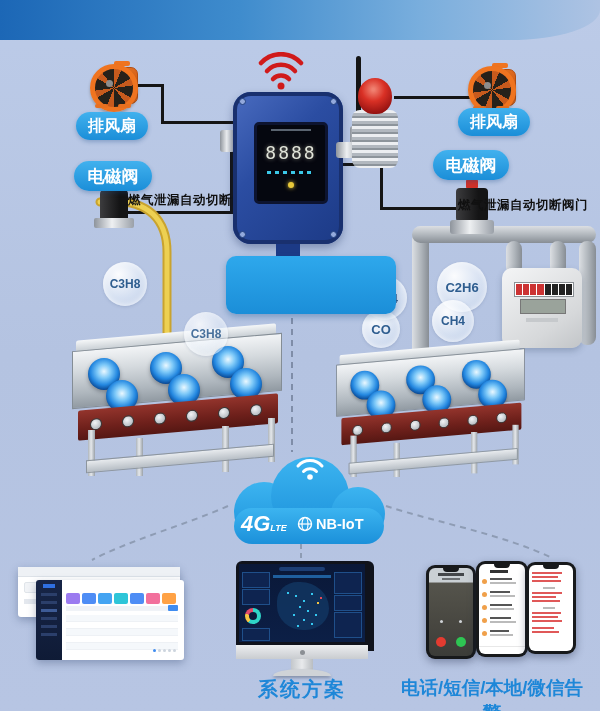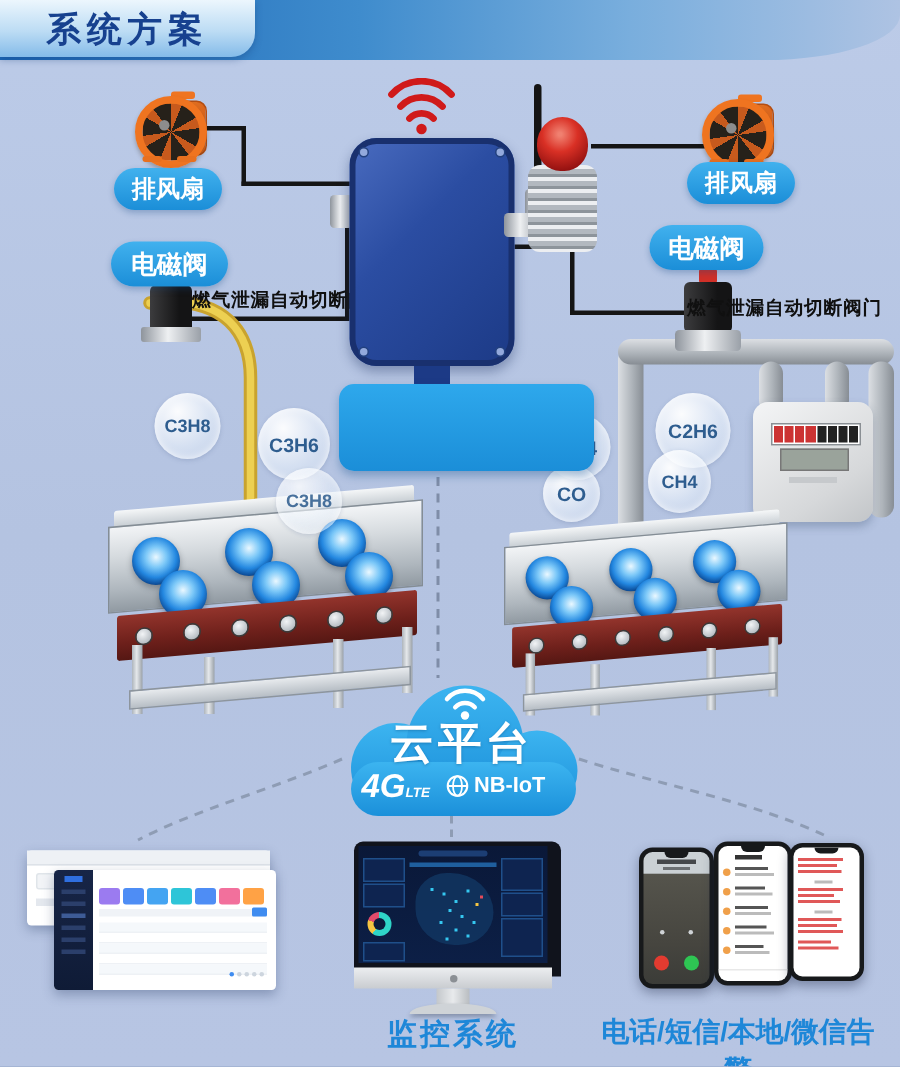--- a/index.html
+++ b/index.html
@@ -82,23 +82,20 @@
   .notch{position:absolute;top:0;left:50%;transform:translateX(-50%);width:16px;height:4px;
     background:#17191b;border-radius:0 0 4px 4px;z-index:3;}
   .blabel{color:#1e87d8;font-weight:800;letter-spacing:2px;text-align:center;}
 </style>
 </head>
 <body>
 
 <div class="stage">
 
   <div class="abs band"></div>
-  <div class="abs badge">
-    <span>系统方案</span>
-  </div>
 
   <svg class="abs" style="left:0;top:0" width="600" height="711">
     <line x1="292" y1="318" x2="292" y2="452" stroke="#7f8da8" stroke-width="2" stroke-dasharray="6,5"></line>
     <path d="M228,506 C185,525 130,540 92,560" fill="none" stroke="#8e9cb4" stroke-width="2" stroke-dasharray="6,5"></path>
     <path d="M386,506 C435,522 505,535 552,558" fill="none" stroke="#8e9cb4" stroke-width="2" stroke-dasharray="6,5"></path>
     <line x1="301" y1="544" x2="301" y2="561" stroke="#8e9cb4" stroke-width="2" stroke-dasharray="5,4"></line>
   </svg>
 
   <div class="abs wire" style="left:134px;top:84px;width:30px;height:3px"></div>
   <div class="abs wire" style="left:161px;top:84px;width:3px;height:40px"></div>
@@ -194,21 +191,20 @@
       <div class="knob" style="left:172px"></div>
     </div>
     <div class="leg" style="left:16px;top:104px;height:46px"></div>
     <div class="leg" style="left:64px;top:112px;height:38px"></div>
     <div class="leg" style="left:150px;top:100px;height:46px"></div>
     <div class="leg" style="left:196px;top:92px;height:44px"></div>
     <div class="shelf"></div>
   </div>
 
   <div class="abs bubble" style="left:103px;top:262px;width:44px;height:44px;font-size:12px">C3H8</div>
-  <div class="abs bubble" style="left:172px;top:272px;width:48px;height:48px;font-size:13px">C3H6</div>
   <div class="abs bubble" style="left:184px;top:312px;width:44px;height:44px;font-size:12px;opacity:.85">C3H8</div>
   <div class="abs bubble" style="left:363px;top:276px;width:44px;height:44px;font-size:13px">CH4</div>
   <div class="abs bubble" style="left:362px;top:310px;width:38px;height:38px;font-size:13px">CO</div>
   <div class="abs bubble" style="left:437px;top:262px;width:50px;height:50px;font-size:13px">C2H6</div>
   <div class="abs bubble" style="left:432px;top:300px;width:42px;height:42px;font-size:12px">CH4</div>
 
   <div class="abs fan" style="left:90px;top:60px">
     <div class="drum"></div>
     <div class="handle"></div>
     <div class="ring"></div>
@@ -240,20 +236,26 @@
   </svg>
 
   <div class="abs" style="left:356px;top:56px;width:5px;height:74px;background:#141414;border-radius:3px 3px 0 0"></div>
   <div class="abs metal-v" style="left:350px;top:126px;width:16px;height:28px;border-radius:3px"></div>
   <div class="abs metal-v" style="left:220px;top:130px;width:15px;height:22px;border-radius:3px"></div>
   <div class="abs housing">
     <div class="screw" style="left:6px;top:6px"></div>
     <div class="screw" style="right:6px;top:6px"></div>
     <div class="screw" style="left:6px;bottom:6px"></div>
     <div class="screw" style="right:6px;bottom:6px"></div>
+  </div>
+  <div class="abs screen">
+    <div style="margin:4px auto 0;width:40px;height:2px;background:#5a6470"></div>
+    <div class="digits">8888</div>
+    <div class="tickrow"></div>
+    <div class="led"></div>
   </div>
   <div class="abs" style="left:276px;top:244px;width:24px;height:14px;background:#1c3a86"></div>
   <div class="abs ridged" style="left:267px;top:256px;width:42px;height:42px;border-radius:6px"></div>
   <div class="abs" style="left:277px;top:297px;width:22px;height:6px;background:#8a9096;border-radius:0 0 4px 4px"></div>
 
   <div class="abs metal-v" style="left:336px;top:142px;width:24px;height:16px;border-radius:3px"></div>
   <div class="abs ridged" style="left:352px;top:110px;width:46px;height:58px;border-radius:8px"></div>
   <div class="abs" style="left:358px;top:78px;width:34px;height:36px;border-radius:50% 50% 46% 46%;
        background:radial-gradient(circle at 45% 32%,#f08070 4%,#d93025 38%,#8f0f0f 82%);"></div>
 
@@ -272,21 +274,20 @@
     <circle cx="52" cy="62" r="30" fill="url(#cg)"></circle>
     <circle cx="98" cy="46" r="39" fill="url(#cg)"></circle>
     <circle cx="146" cy="64" r="27" fill="url(#cg)"></circle>
     <rect x="22" y="58" width="150" height="36" rx="18" fill="url(#cg)"></rect>
     <g>
       <circle cx="98" cy="27" r="2.8" fill="#fff"></circle>
       <path d="M91.5,21.5 a9,9 0 0 1 13,0" fill="none" stroke="#fff" stroke-width="3" stroke-linecap="round"></path>
       <path d="M86,16 a16,16 0 0 1 24,0" fill="none" stroke="#fff" stroke-width="3" stroke-linecap="round"></path>
     </g>
   </svg>
-  <div class="abs cloud-title" style="left:248px;top:476px;width:120px;font-size:29px">云平台</div>
   <div class="abs" style="left:241px;top:511px;color:#fff">
     <span style="font-size:22px;font-weight:900;font-style:italic">4G</span><span style="font-size:9px;font-weight:700;font-style:italic">LTE</span>
   </div>
   <div class="abs" style="left:297px;top:516px;display:flex;align-items:center;gap:3px;color:#fff">
     <svg width="16" height="16" viewBox="0 0 16 16">
       <circle cx="8" cy="8" r="6.5" fill="none" stroke="#fff" stroke-width="1.4"></circle>
       <ellipse cx="8" cy="8" rx="3" ry="6.5" fill="none" stroke="#fff" stroke-width="1.2"></ellipse>
       <line x1="1.5" y1="8" x2="14.5" y2="8" stroke="#fff" stroke-width="1.2"></line>
     </svg>
     <span style="font-size:14.5px;font-weight:800">NB-IoT</span>
@@ -344,21 +345,21 @@
            border-radius:40% 55% 45% 50%;opacity:.8"></div>
       <div style="position:absolute;left:48px;top:28px;width:2px;height:2px;background:#35c8f0;
            box-shadow:8px 3px #35c8f0,16px 8px #35c8f0,24px 1px #35c8f0,30px 10px #f5c542,12px 14px #35c8f0,20px 18px #35c8f0,28px 22px #35c8f0,6px 22px #35c8f0,16px 27px #35c8f0,24px 31px #35c8f0,33px 5px #e24a5a,10px 33px #35c8f0"></div>
     </div>
   </div>
   <div class="abs" style="left:236px;top:645px;width:132px;height:14px;background:linear-gradient(180deg,#eceef0,#c9ccd0);display:flex;align-items:center;justify-content:center">
     <div style="width:5px;height:5px;border-radius:50%;background:#8b8f94"></div>
   </div>
   <div class="abs" style="left:291px;top:659px;width:22px;height:11px;background:linear-gradient(90deg,#c3c7cb,#e8eaec,#b9bdc1)"></div>
   <div class="abs" style="left:273px;top:669px;width:58px;height:7px;border-radius:50%/100% 100% 0 0;background:#cfd3d7;box-shadow:0 2px 3px rgba(60,70,90,.4)"></div>
-  <div class="abs blabel" style="left:242px;top:676px;width:120px;font-size:20px">监控系统</div>
+  <div class="abs blabel" style="left:242px;top:676px;width:120px;font-size:20px">系统方案</div>
 
   <div class="abs phone" style="left:426px;top:565px;width:44px;height:88px">
     <div class="scr" style="background:linear-gradient(180deg,#cad0d4 0%,#cad0d4 16%,#55544c 17%,#46453f 70%,#3b3c38 100%)">
       <div class="notch"></div>
       <div style="position:absolute;left:9px;top:5px;width:26px;height:2.5px;background:#44474a"></div>
       <div style="position:absolute;left:13px;top:9.5px;width:18px;height:2px;background:#6b6f72"></div>
       <div style="position:absolute;left:11px;top:52px;width:3px;height:3px;border-radius:50%;background:#cfd3d6"></div>
       <div style="position:absolute;right:11px;top:52px;width:3px;height:3px;border-radius:50%;background:#cfd3d6"></div>
       <div style="position:absolute;left:7px;bottom:9px;width:10px;height:10px;border-radius:50%;background:#e33b30"></div>
       <div style="position:absolute;right:7px;bottom:9px;width:10px;height:10px;border-radius:50%;background:#2ec553"></div>

